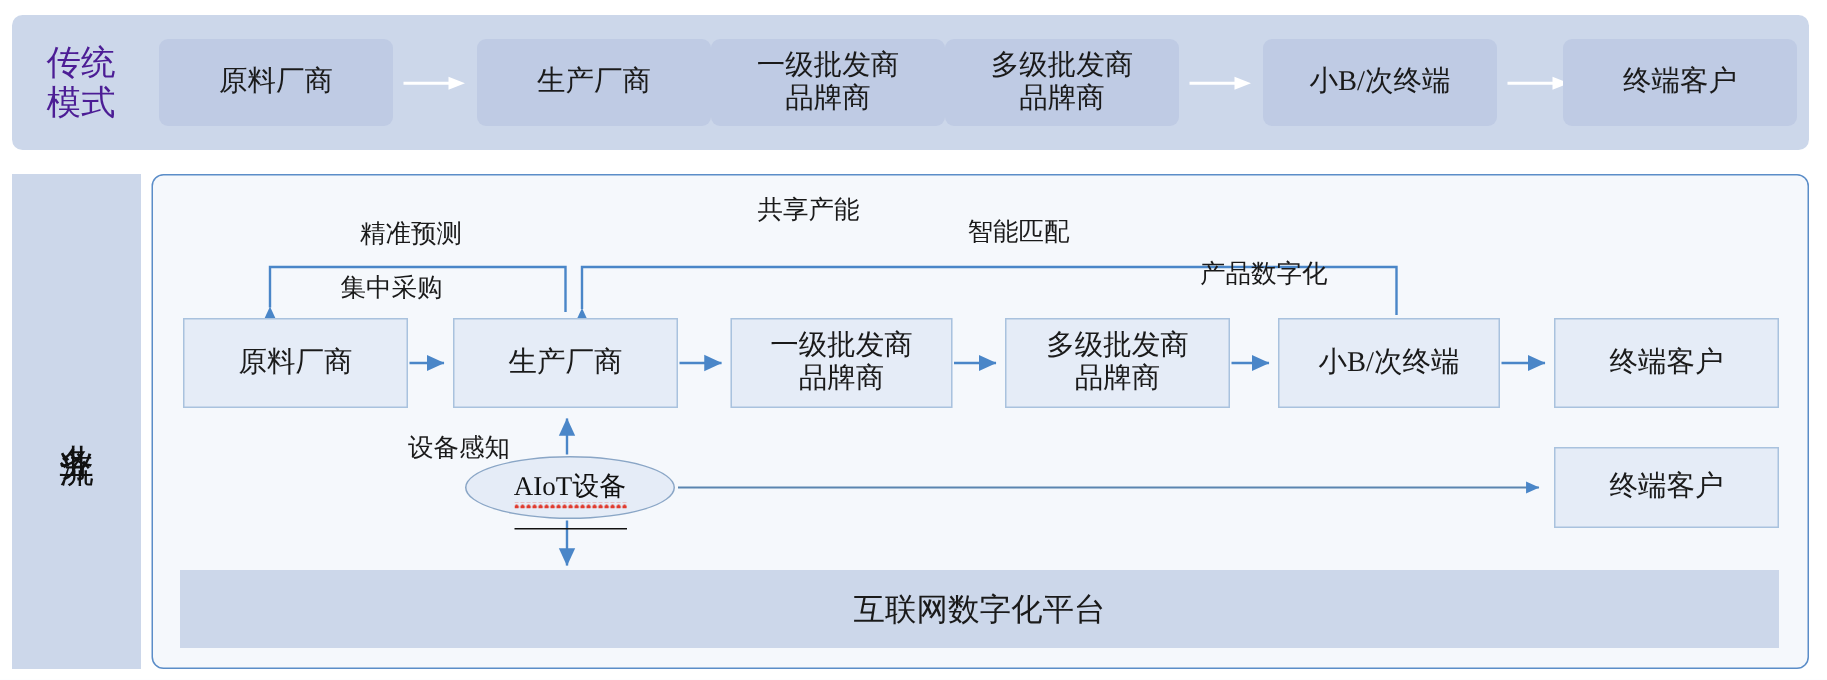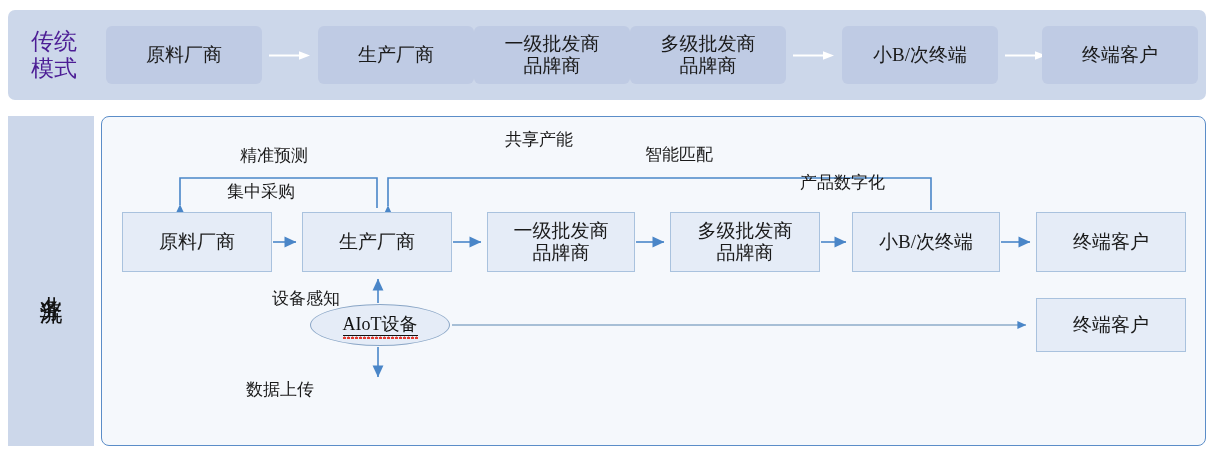--- a/index.html
+++ b/index.html
@@ -27,21 +27,21 @@
   .node{background:#e5ecf7;border:1px solid #a9c2de;height:60px;top:212px;
         font-size:19px;color:#1a1a1a;}
   .glabel{font-size:17px;color:#1a1a1a;white-space:nowrap;}
 
   #aiot{left:310px;top:304px;width:140px;height:42px;border-radius:50%/50%;
         background:#e5ecf7;border:1px solid #8aa6c6;font-size:18px;color:#111;}
   #aiot-text{position:relative;display:inline-block;}
   #aiot-text .sq{position:absolute;left:0;right:0;bottom:-3px;height:4px;
         background-image:radial-gradient(circle at 1.5px 3px, #e03b2f 1.4px, transparent 1.6px);
         background-size:4px 4px;background-repeat:repeat-x;}
-  #aiot-label-line{border-bottom:1px solid #111;padding-bottom:1px;text-align:center;}
+  #aiot-label-line{border-bottom:1px solid #111;padding-bottom:18px;text-align:center;}
 
   #platform{left:120px;top:380px;width:1066px;height:52px;background:#ccd7ea;
             font-size:21px;color:#1a1a1a;}
 
   #svg-lines{position:absolute;left:0;top:0;width:1218px;height:453px;pointer-events:none;}
 </style>
 </head>
 <body>
 
 <div id="stage">
@@ -200,14 +200,17 @@
       </div>
   </div>
 
   <div class="abs ctr" id="aiot">
     <span id="aiot-text">
       <span id="aiot-label-line">AIoT设备</span>
       <span class="sq"></span>
     </span>
   </div>
 
+  <div class="abs ctr" id="platform">
+    <span>互联网数字化平台</span>
+  </div>
 
 </div>
 
 </body></html>

